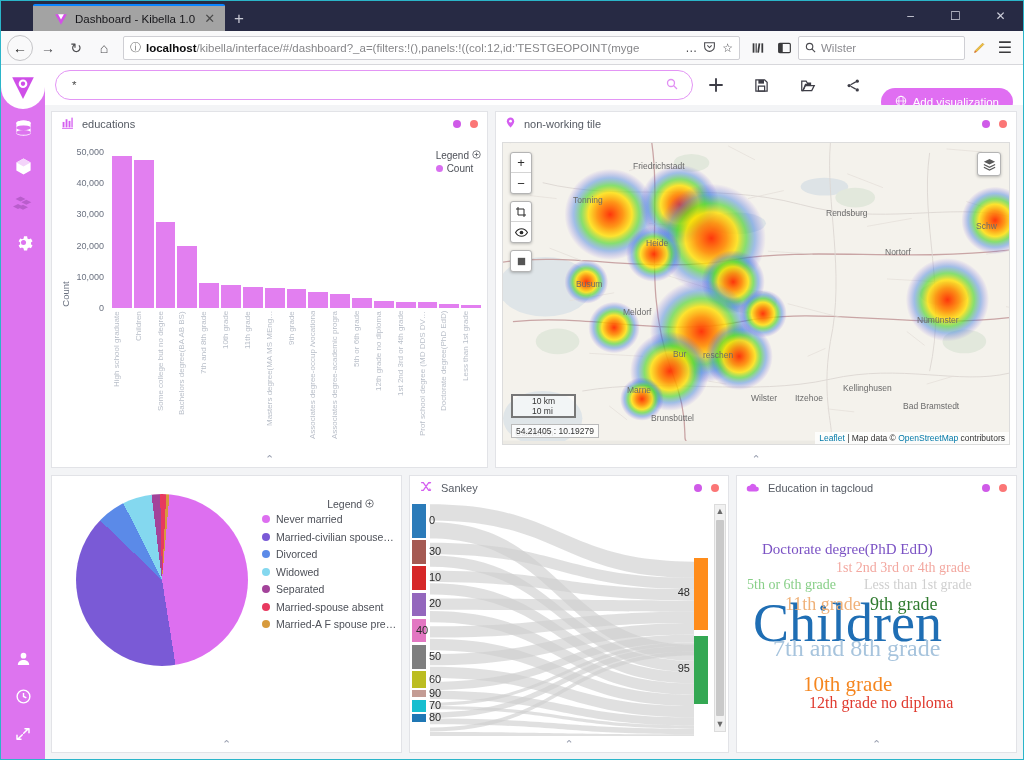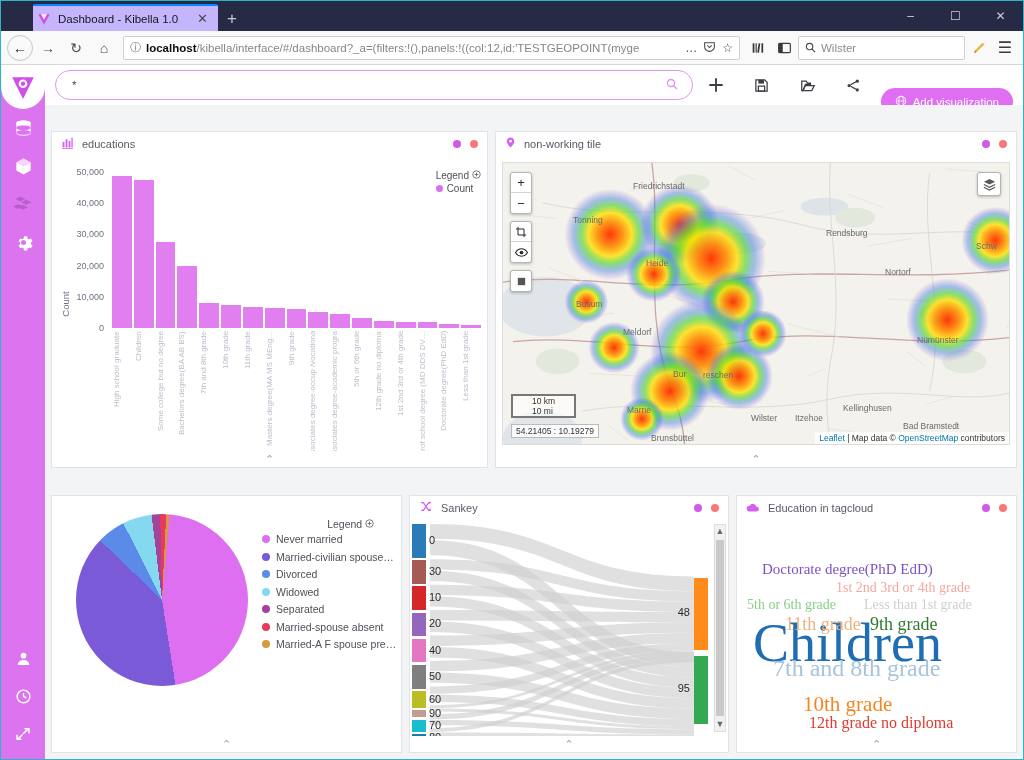--- a/index.html
+++ b/index.html
@@ -10,22 +10,22 @@
     background:#272a44;
   }
 
   
   .window { width:1024px; height:760px; display:flex; flex-direction:column;
             background:#272a44; border:1px solid #2bb5c9; }
 
   .titlebar { height:30px; background:#272a44; display:flex; align-items:flex-end;
               position:relative; flex:0 0 30px; }
   .tabstrip { display:flex; align-items:flex-end; height:30px; padding-left:32px; }
-  .tab { height:27px; background:#c4b5fd; border-top:2px solid #0a84ff;
-         display:flex; align-items:center; gap:7px; padding:0 8px 0 4px;
+  .tab { height:27px; background:#a3a3a3; border-top:2px solid #0a84ff;
+         display:flex; align-items:center; gap:7px; padding:0 8px 0 21px;
          min-width:185px; border-radius:2px 2px 0 0; }
   .tab-fav { width:14px; height:14px; flex:0 0 14px; display:block; }
   .tab-title { font-size:11.5px; color:#16161a; white-space:nowrap; overflow:hidden;
                text-overflow:ellipsis; flex:1; }
   .tab-close { font-size:13px; color:#4a4a4a; cursor:pointer; line-height:1;
                padding:0 2px; }
   .newtab { color:#c8c9d4; font-size:17px; margin-left:9px; margin-bottom:4px;
             cursor:pointer; line-height:1; }
   .wincontrols { position:absolute; right:0; top:0; height:30px; display:flex; }
   .wincontrols div { width:45px; height:30px; display:flex; align-items:center;
@@ -78,21 +78,21 @@
             display:flex; align-items:center; gap:6px; padding:0 14px; font-size:11.5px;
             cursor:pointer; font-family:"Liberation Sans",sans-serif; margin-left:4px;margin-top:34px; }
 
   .canvas { flex:1; background:#f3f4f6; padding:6px; display:flex; flex-direction:column;
             gap:7px; min-height:0; }
   .row { display:flex; gap:7px; min-height:0; }
   .row1 { flex:0 0 357px; }
   .row2 { flex:1; }
 
   .panel { background:#fff; border:1px solid #e2e3e7; display:flex; flex-direction:column;
-           min-width:0; position:relative;margin-top:20px; }
+           min-width:0; position:relative; }
   .p-head { height:24px; display:flex; align-items:center; gap:8px; padding:0 9px;
             flex:0 0 24px; }
   .p-title { font-size:11px; color:#555a63; white-space:nowrap; overflow:hidden;
              text-overflow:ellipsis; }
   .p-dots { margin-left:auto; display:flex; gap:9px; align-items:center; }
   .dot { width:8px; height:8px; border-radius:50%; cursor:pointer; }
   .dot.purple { background:#cf5ae8; }
   .dot.red { background:#fb7676; }
   .p-body { flex:1; min-height:0; position:relative; overflow:hidden; }
   .p-foot { height:16px; display:flex; align-items:center; justify-content:center;
@@ -702,21 +702,21 @@
                 <div id="sankeynodes">
                     <div class="sk-node" style="left: 2px; top: 4px; height: 33.7931px; background: rgb(43, 123, 185);"></div>
                     <div class="sk-lbl" style="left: 19px; top: 13.8966px;">0</div>
                     <div class="sk-node" style="left: 2px; top: 40.2931px; height: 23.6552px; background: rgb(165, 90, 83);"></div>
                     <div class="sk-lbl" style="left: 19px; top: 45.1207px;">30</div>
                     <div class="sk-node" style="left: 2px; top: 66.4483px; height: 23.6552px; background: rgb(214, 39, 40);"></div>
                     <div class="sk-lbl" style="left: 19px; top: 71.2759px;">10</div>
                     <div class="sk-node" style="left: 2px; top: 92.6034px; height: 23.6552px; background: rgb(148, 103, 189);"></div>
                     <div class="sk-lbl" style="left: 19px; top: 97.431px;">20</div>
                     <div class="sk-node" style="left: 2px; top: 118.759px; height: 23.6552px; background: rgb(227, 119, 194);"></div>
-                    <div class="sk-lbl" style="left: 19px; top: 123.586px;">40</div>
+                    <div class="sk-lbl" style="left: 6px; top: 123.586px;">40</div>
                     <div class="sk-node" style="left: 2px; top: 144.914px; height: 23.6552px; background: rgb(127, 127, 127);"></div>
                     <div class="sk-lbl" style="left: 19px; top: 149.741px;">50</div>
                     <div class="sk-node" style="left: 2px; top: 171.069px; height: 16.8966px; background: rgb(188, 189, 34);"></div>
                     <div class="sk-lbl" style="left: 19px; top: 172.517px;">60</div>
                     <div class="sk-node" style="left: 2px; top: 190.466px; height: 6.75862px; background: rgb(196, 156, 148);"></div>
                     <div class="sk-lbl" style="left: 19px; top: 186.845px;">90</div>
                     <div class="sk-node" style="left: 2px; top: 199.724px; height: 11.8276px; background: rgb(23, 190, 207);"></div>
                     <div class="sk-lbl" style="left: 19px; top: 198.638px;">70</div>
                     <div class="sk-node" style="left: 2px; top: 214.052px; height: 8.44828px; background: rgb(31, 119, 180);"></div>
                     <div class="sk-lbl" style="left: 19px; top: 211.276px;">80</div>

